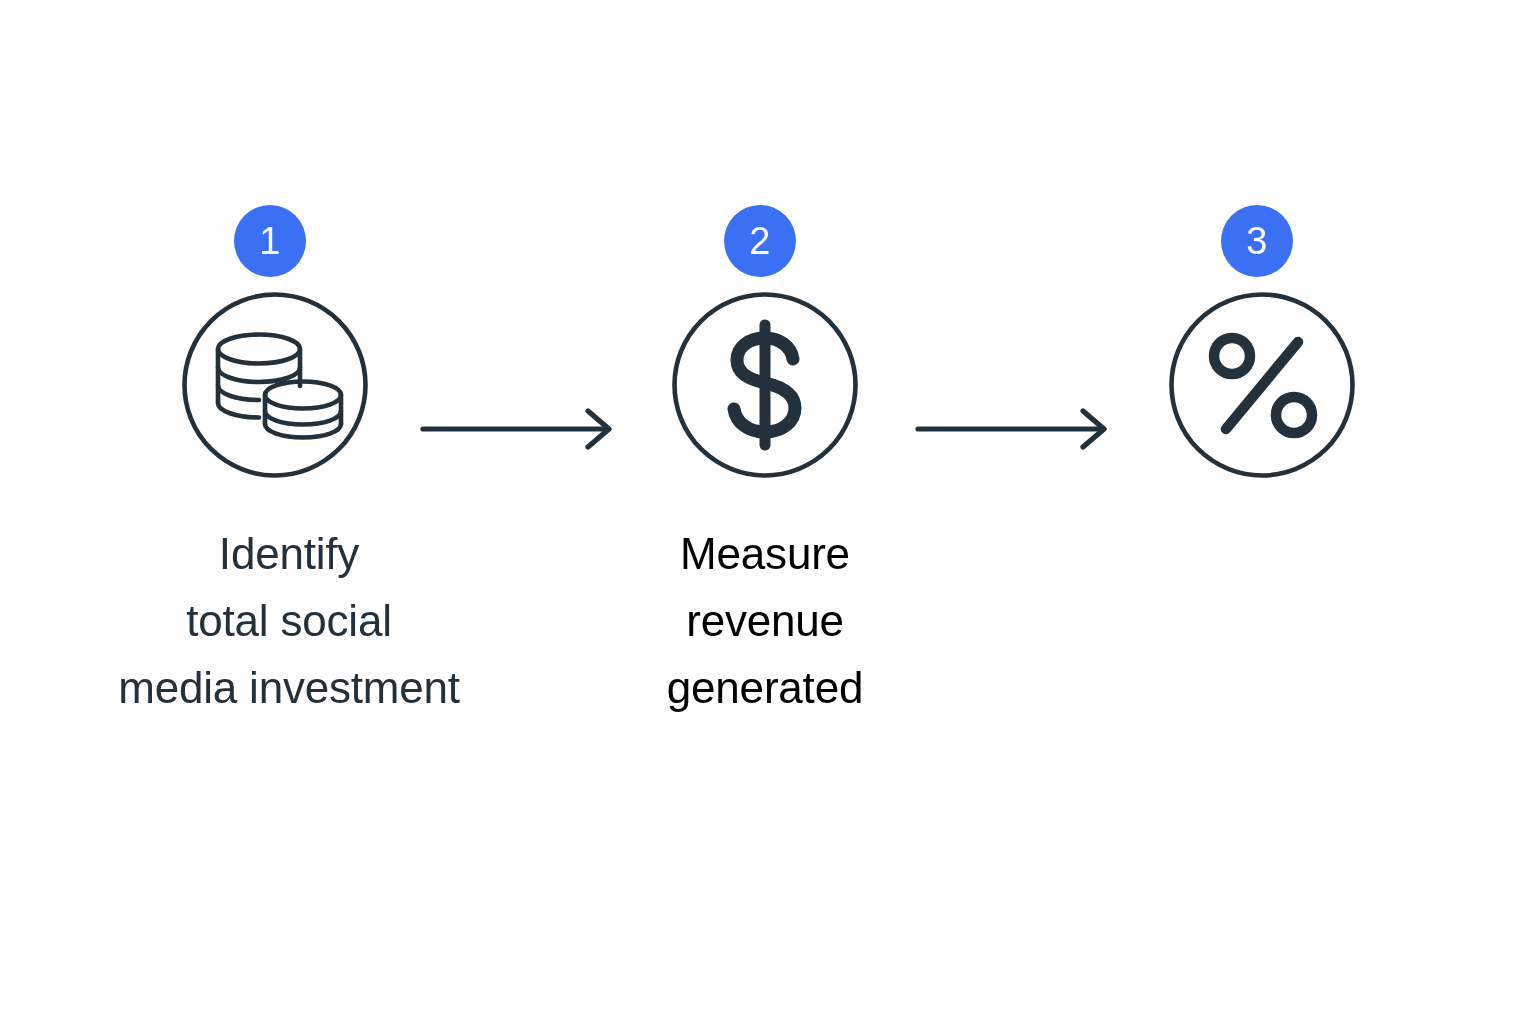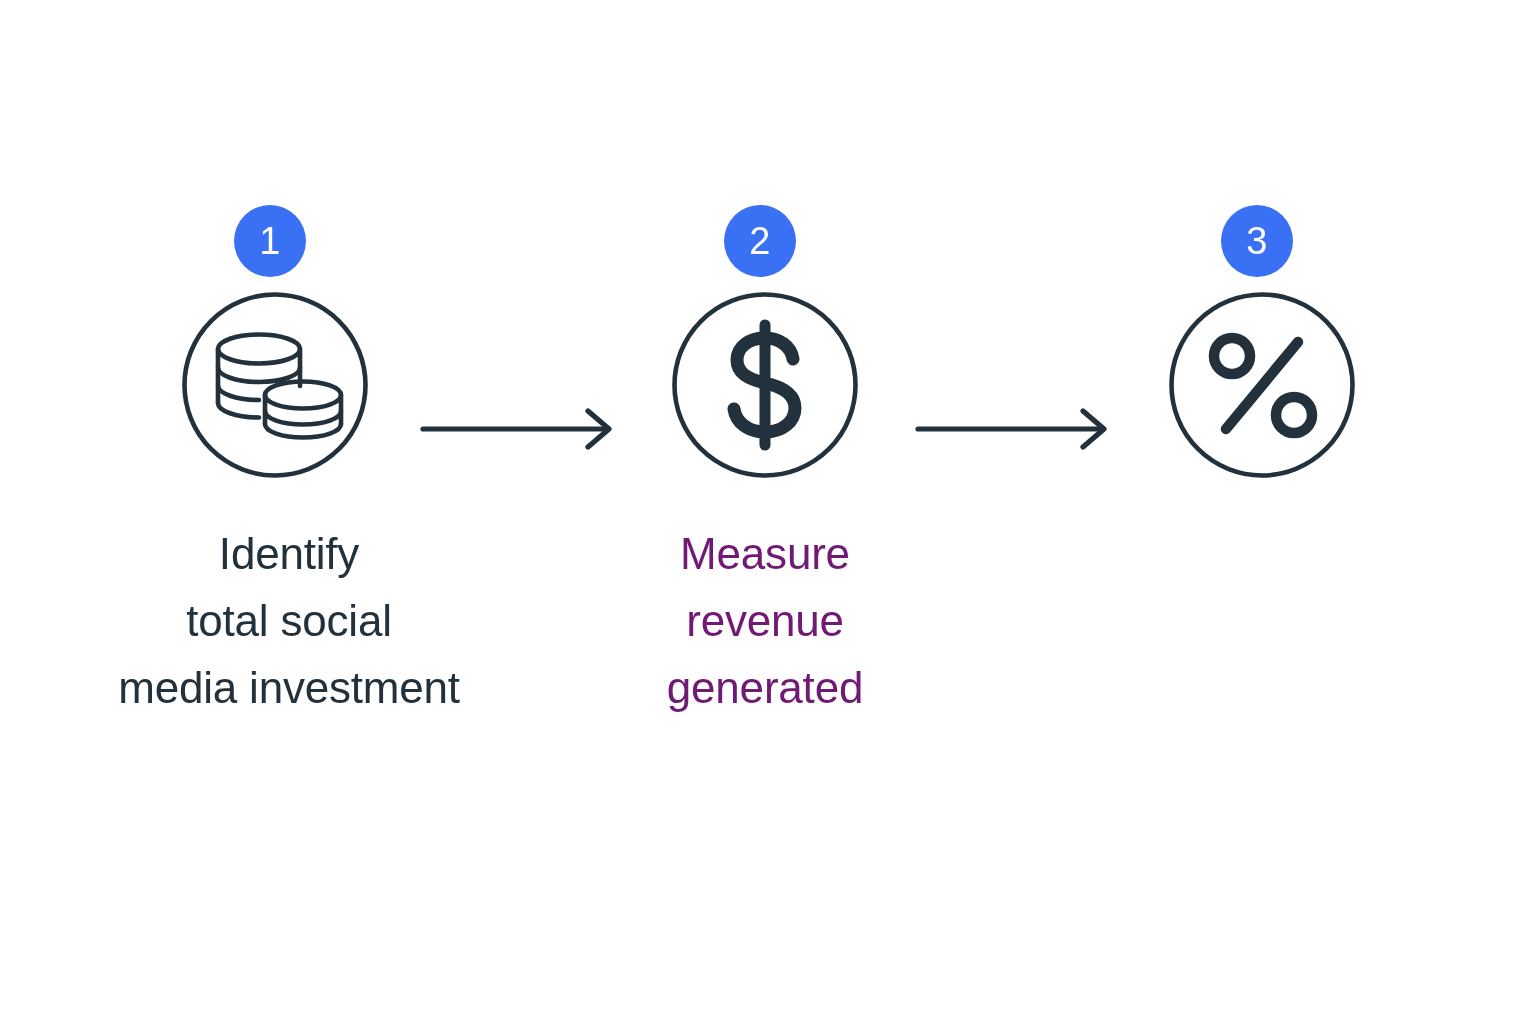--- a/index.html
+++ b/index.html
@@ -169,21 +169,21 @@
                    c-2 -13 -14 -21 -28 -21
                    c-16 0 -28 9 -28 22
                    c0 13 11 19 28 23
                    c18 4 30 11 30 25
                    c0 14 -13 24 -30 24
                    c-16 0 -29 -9 -31 -23" stroke-width="13"></path>
         </g>
       </svg>
     </div>
 
-    <div class="caption" style="color: #701a75;">Measure
+    <div class="caption" style="color: #000000;">Measure
 revenue
 generated</div>
   </div>
 
   <div class="arrow" style="--ax:915px">
     <svg viewBox="0 0 196 46" xmlns="http://www.w3.org/2000/svg">
       <g fill="none" stroke="#22313c" stroke-width="5.2" stroke-linecap="round" stroke-linejoin="round">
         <path d="M3 23 H186"></path>
         <path d="M168 5 L189 23 L168 41"></path>
       </g>

